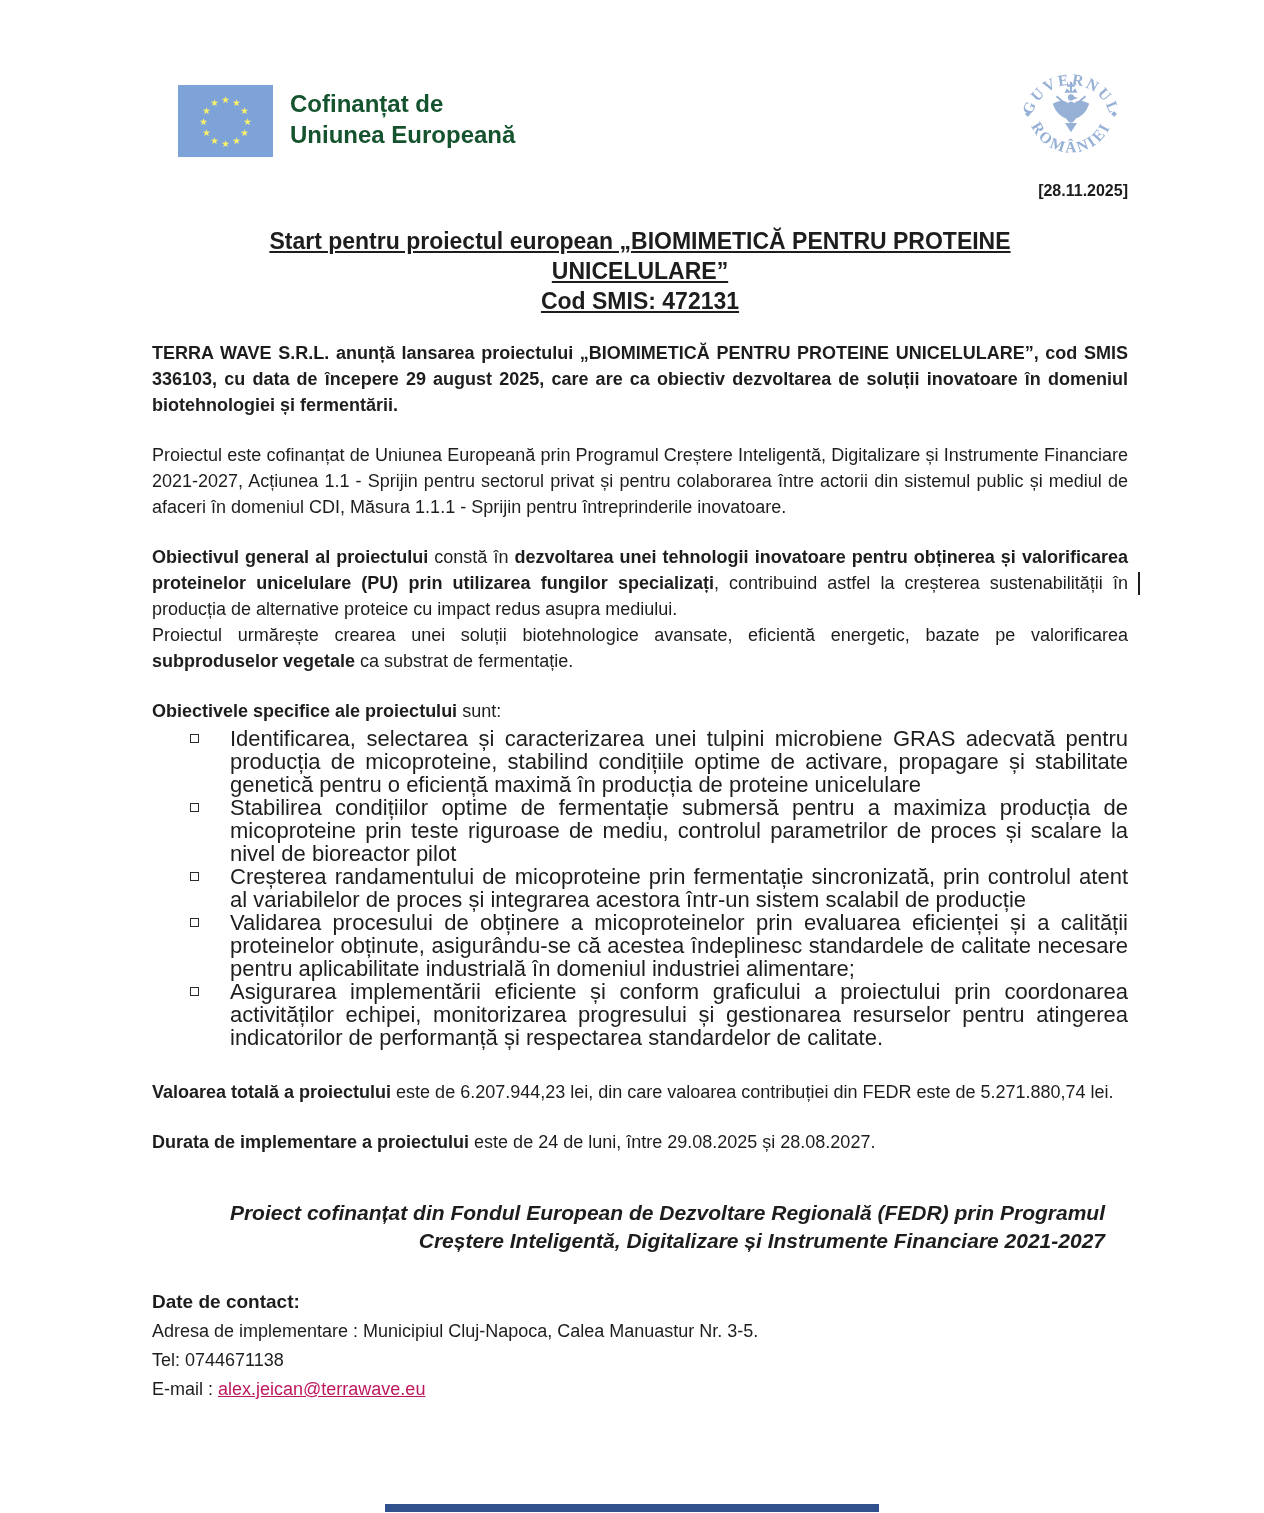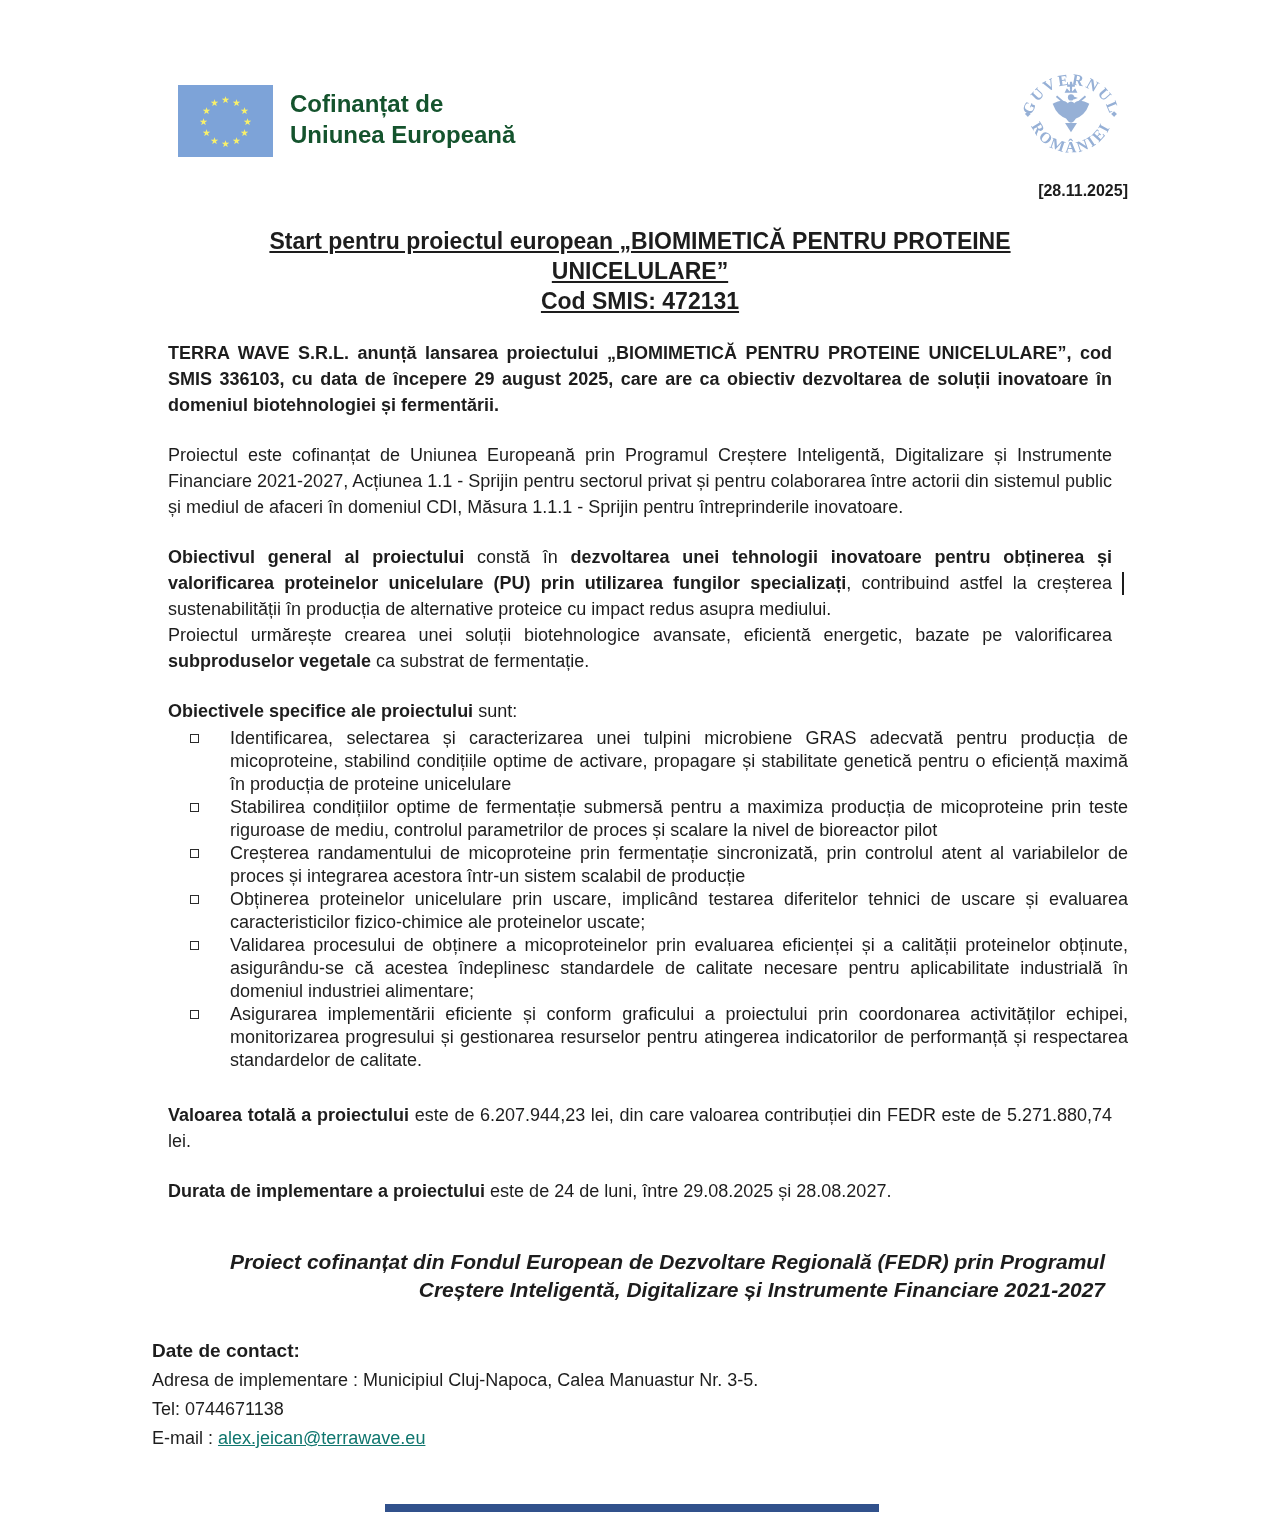--- a/index.html
+++ b/index.html
@@ -14,36 +14,36 @@
   .eu-text{font-weight:bold;color:#14532d;font-size:24px;line-height:31px;padding-top:3px;}
   .gov-seal{margin-right:2px;}
   .seal-text{font-family:"Liberation Serif",serif;font-weight:bold;font-size:17px;letter-spacing:2.5px;}
   .star{font-family:"DejaVu Sans",sans-serif;}
   
   .date-line{text-align:right;font-weight:bold;font-size:16px;margin-top:14px;}
   .title{font-size:23px;line-height:30px;font-weight:bold;text-align:center;max-width:810px;margin:26px auto 0;text-decoration:underline;}
   .title-main{display:inline;}
   .title-smis{display:block;}
   
-  p{font-size:18px;line-height:26px;text-align:justify;margin:24px 16px 0;}
+  p{font-size:18px;line-height:26px;text-align:justify;margin:24px 0 0;}
   .b{font-weight:bold;}
   .mt0{margin-top:0;}
   .rel{position:relative;}
   .change-bar{position:absolute;right:-12px;top:28px;width:2px;height:23px;background:#1d1d1d;}
   
   .objectives{list-style:none;margin:3px 0 0;padding:0;}
-  .objectives li{position:relative;padding-left:78px;font-size:18px;line-height:23px;text-align:justify;margin:0;}
+  .objectives li{position:relative;padding-left:78px;font-size:22px;line-height:23px;text-align:justify;margin:0;}
   .sq{position:absolute;left:38px;top:7px;width:7px;height:7px;border:1.4px solid #2b2b2b;background:transparent;}
   
   .funding-note{font-weight:bold;font-style:italic;text-align:right;max-width:930px;margin:44px auto 0;font-size:21px;line-height:28px;}
   
   .contact{margin-top:34px;}
   .contact-heading{font-size:19px;margin:0;text-align:left;font-weight:bold;}
   .contact-line{margin:3px 0 0;text-align:left;font-size:18px;line-height:26px;}
-  a.email{color:#0f766e;text-decoration:underline;cursor:pointer;}
+  a.email{color:#be185d;text-decoration:underline;cursor:pointer;}
   
   .footer-bar{position:absolute;left:50%;transform:translateX(-50%);bottom:1px;width:494px;height:8px;background:#31518c;}
 </style>
 </head>
 <body>
 
 <div class="page">
   <div class="content">
 
     <div class="header-row">
@@ -118,21 +118,20 @@
     </p>
 
     <p>
       <span class="b">Obiectivele specifice ale proiectului</span><span> sunt:</span>
     </p>
 
     <ul class="objectives">
       <li><span class="sq"></span><span>Identificarea, selectarea și caracterizarea unei tulpini microbiene GRAS adecvată pentru producția de micoproteine, stabilind condițiile optime de activare, propagare și stabilitate genetică pentru o eficiență maximă în producția de proteine unicelulare</span></li>
       <li><span class="sq"></span><span>Stabilirea condițiilor optime de fermentație submersă pentru a maximiza producția de micoproteine prin teste riguroase de mediu, controlul parametrilor de proces și scalare la nivel de bioreactor pilot</span></li>
       <li><span class="sq"></span><span>Creșterea randamentului de micoproteine prin fermentație sincronizată, prin controlul atent al variabilelor de proces și integrarea acestora într-un sistem scalabil de producție</span></li>
-      <li><span class="sq"></span><span>Obținerea proteinelor unicelulare prin uscare, implicând testarea diferitelor tehnici de uscare și evaluarea caracteristicilor fizico-chimice ale proteinelor uscate;</span></li>
       <li><span class="sq"></span><span>Validarea procesului de obținere a micoproteinelor prin evaluarea eficienței și a calității proteinelor obținute, asigurându-se că acestea îndeplinesc standardele de calitate necesare pentru aplicabilitate industrială în domeniul industriei alimentare;</span></li>
       <li><span class="sq"></span><span>Asigurarea implementării eficiente și conform graficului a proiectului prin coordonarea activităților echipei, monitorizarea progresului și gestionarea resurselor pentru atingerea indicatorilor de performanță și respectarea standardelor de calitate.</span></li>
     </ul>
 
     <p style="margin-top:30px;">
       <span class="b">Valoarea totală a proiectului</span><span> este de 6.207.944,23 lei, din care valoarea contribuției din FEDR este de 5.271.880,74 lei.</span>
     </p>
 
     <p>
       <span class="b">Durata de implementare a proiectului</span><span> este de 24 de luni, între 29.08.2025 și 28.08.2027.</span>

